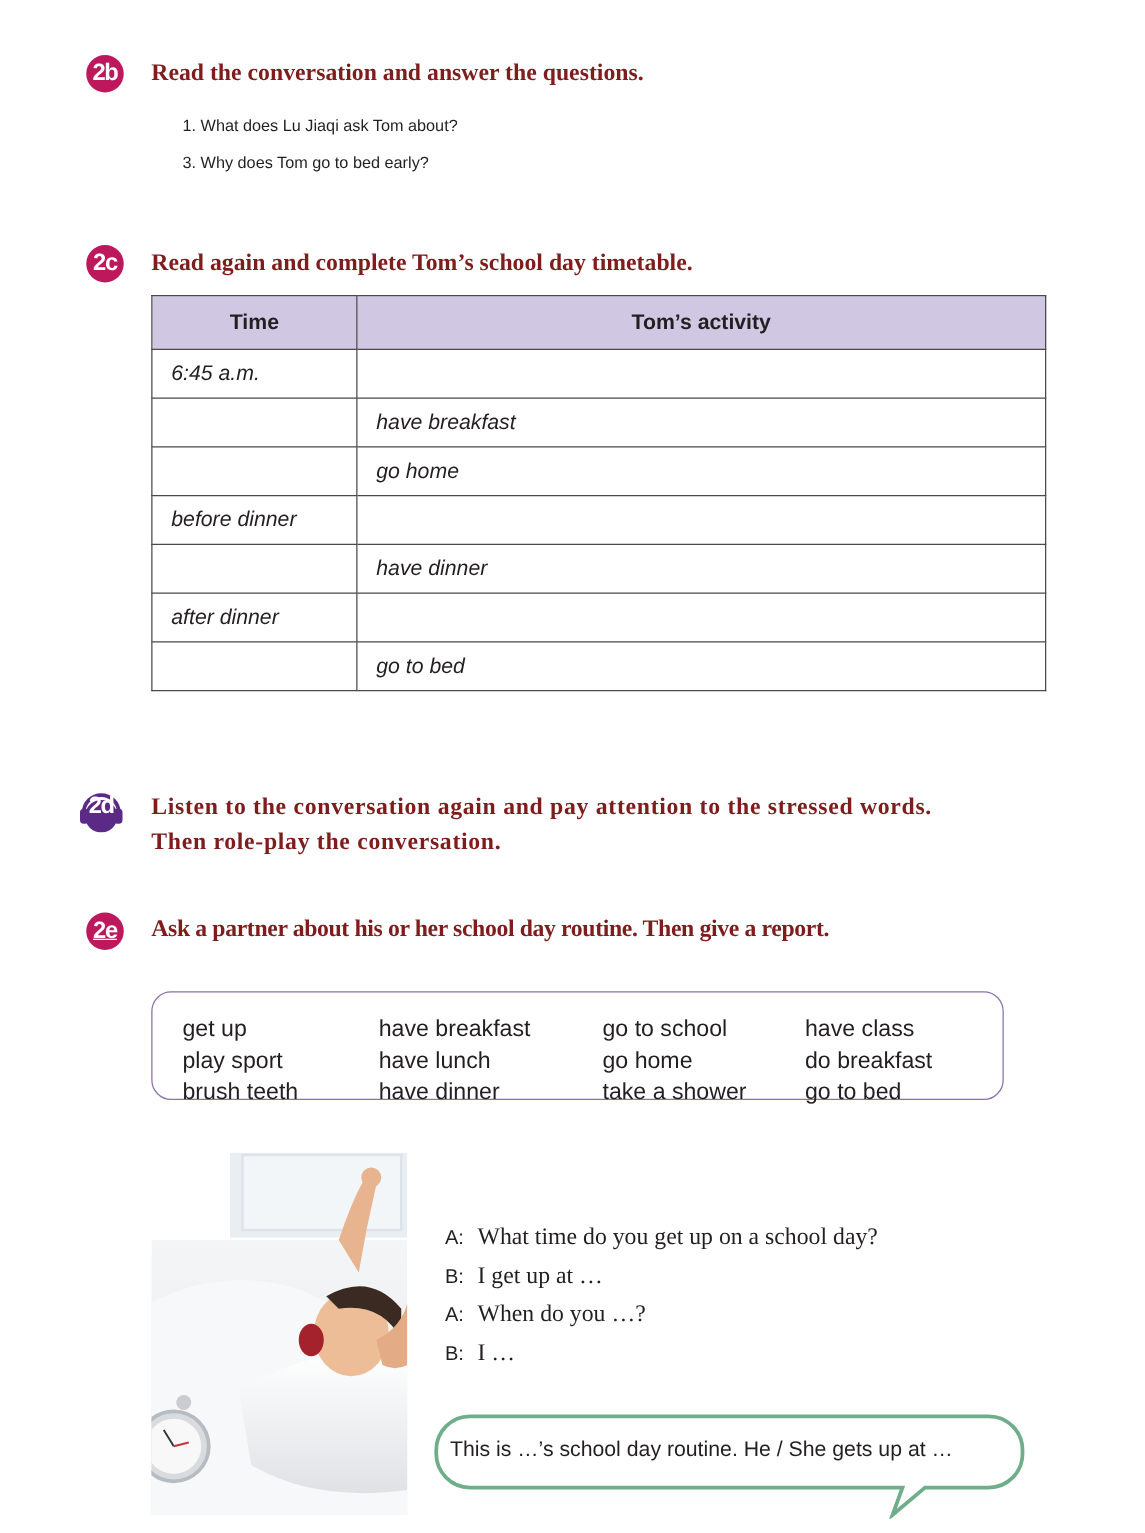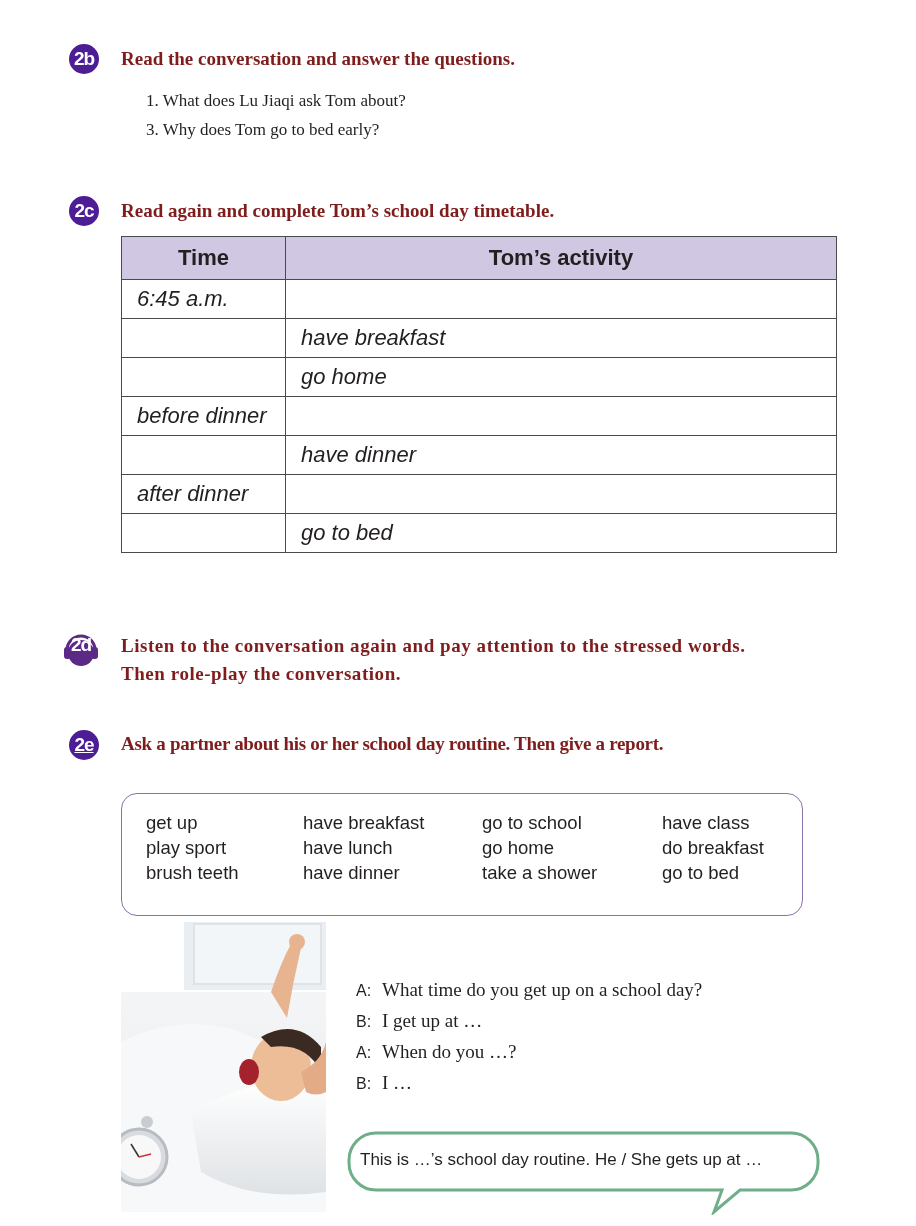--- a/index.html
+++ b/index.html
@@ -1,35 +1,35 @@
 <!DOCTYPE html>
 <html><head>
 <meta charset="utf-8">
 <style>
   html, body { margin: 0; padding: 0; background: #ffffff; }
   body { width: 916px; height: 1226px; position: relative; overflow: hidden; color: #231f20; }
 
-  .badge { position: absolute; width: 30px; height: 30px; border-radius: 50%; background: #4c1d95;
+  .badge { position: absolute; width: 30px; height: 30px; border-radius: 50%; background: #be185d;
            color: #fff; font-family: "Liberation Sans", sans-serif; font-weight: bold; font-size: 19px;
            line-height: 30px; text-align: center; letter-spacing: -1px; }
   .heading { position: absolute; left: 121px; font-family: "Liberation Serif", serif; font-weight: bold;
              font-size: 19px; color: #7f1d1d; }
-  .qlist { position: absolute; left: 146px; top: 86px; font-family: Liberation Serif, serif; font-size: 17px; line-height: 29px; }
+  .qlist { position: absolute; left: 146px; top: 86px; font-family: Liberation Sans, sans-serif; font-size: 13px; line-height: 29px; }
   .qlist div { white-space: nowrap; }
 
   table.tt { position: absolute; left: 121px; top: 236px; width: 716px; border-collapse: collapse;
-             font-family: "Liberation Sans", sans-serif; font-size: 22px; border-radius: 19px; }
+             font-family: "Liberation Sans", sans-serif; font-size: 17px; border-radius: 19px; }
   table.tt th, table.tt td { border: 1px solid #4a4a4a; height: 38px; padding: 0 15px; }
   table.tt th { background: #d0c7e2; font-weight: bold; text-align: center; height: 42px; }
   table.tt td { font-style: italic; }
   table.tt td.c1 { width: 133px; }
 
   .headphones { position: absolute; left: 62px; top: 628px; width: 38px; height: 38px; }
 
-  .wordbox { position: absolute; left: 121px; top: 793px; width: 682px; height: 123px; border: 1.5px solid #8b70aa;
+  .wordbox { position: absolute; left: 121px; top: 793px; width: 682px; height: 87px; border: 1.5px solid #8b70aa;
              border-radius: 16px; box-sizing: border-box; padding-left: 45px; }
   .wcol { position: absolute; top: 16px; font-family: "Liberation Sans", sans-serif; font-size: 18.5px; line-height: 25px; }
   .wcol div { white-space: nowrap; }
 
   .photo { position: absolute; left: 121px; top: 922px; width: 205px; height: 290px; overflow: hidden; }
 
   .dialog { position: absolute; left: 356px; top: 975px; font-size: 19px; line-height: 30px; }
   .dialog .row { white-space: nowrap; }
   .dialog .spk { font-family: "Liberation Sans", sans-serif; font-size: 16px; display: inline-block; width: 26px; }
   .dialog .line { font-family: "Liberation Serif", serif; }
@@ -110,21 +110,21 @@
   <div class="wcol" style="left:181px;">
     <div>have breakfast</div>
     <div>have lunch</div>
     <div>have dinner</div>
   </div>
   <div class="wcol" style="left:360px;">
     <div>go to school</div>
     <div>go home</div>
     <div>take a shower</div>
   </div>
-  <div class="wcol" style="left:540px;">
+  <div class="wcol" style="left:522px;">
     <div>have class</div>
     <div>do breakfast</div>
     <div>go to bed</div>
   </div>
 </div>
 
 <div class="photo" title="Boy yawning and stretching in bed next to an alarm clock">
   <svg width="205" height="290" viewBox="0 0 205 290">
     <defs>
       <linearGradient id="bg" x1="0" y1="0" x2="0" y2="1">

